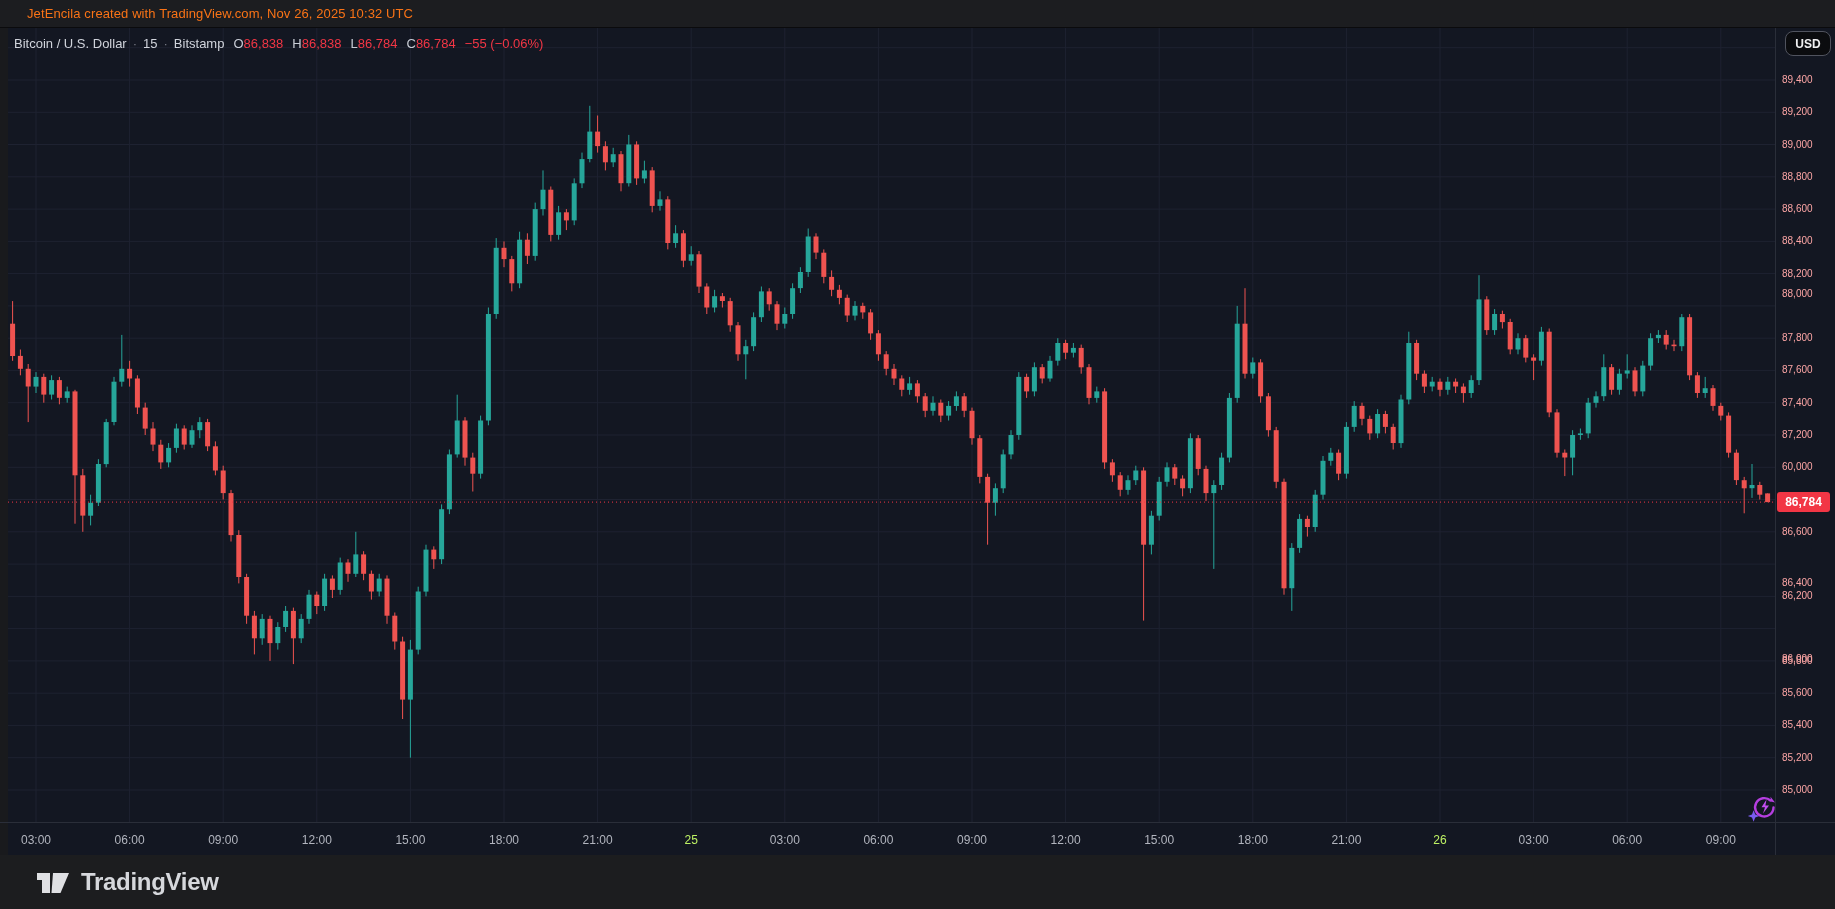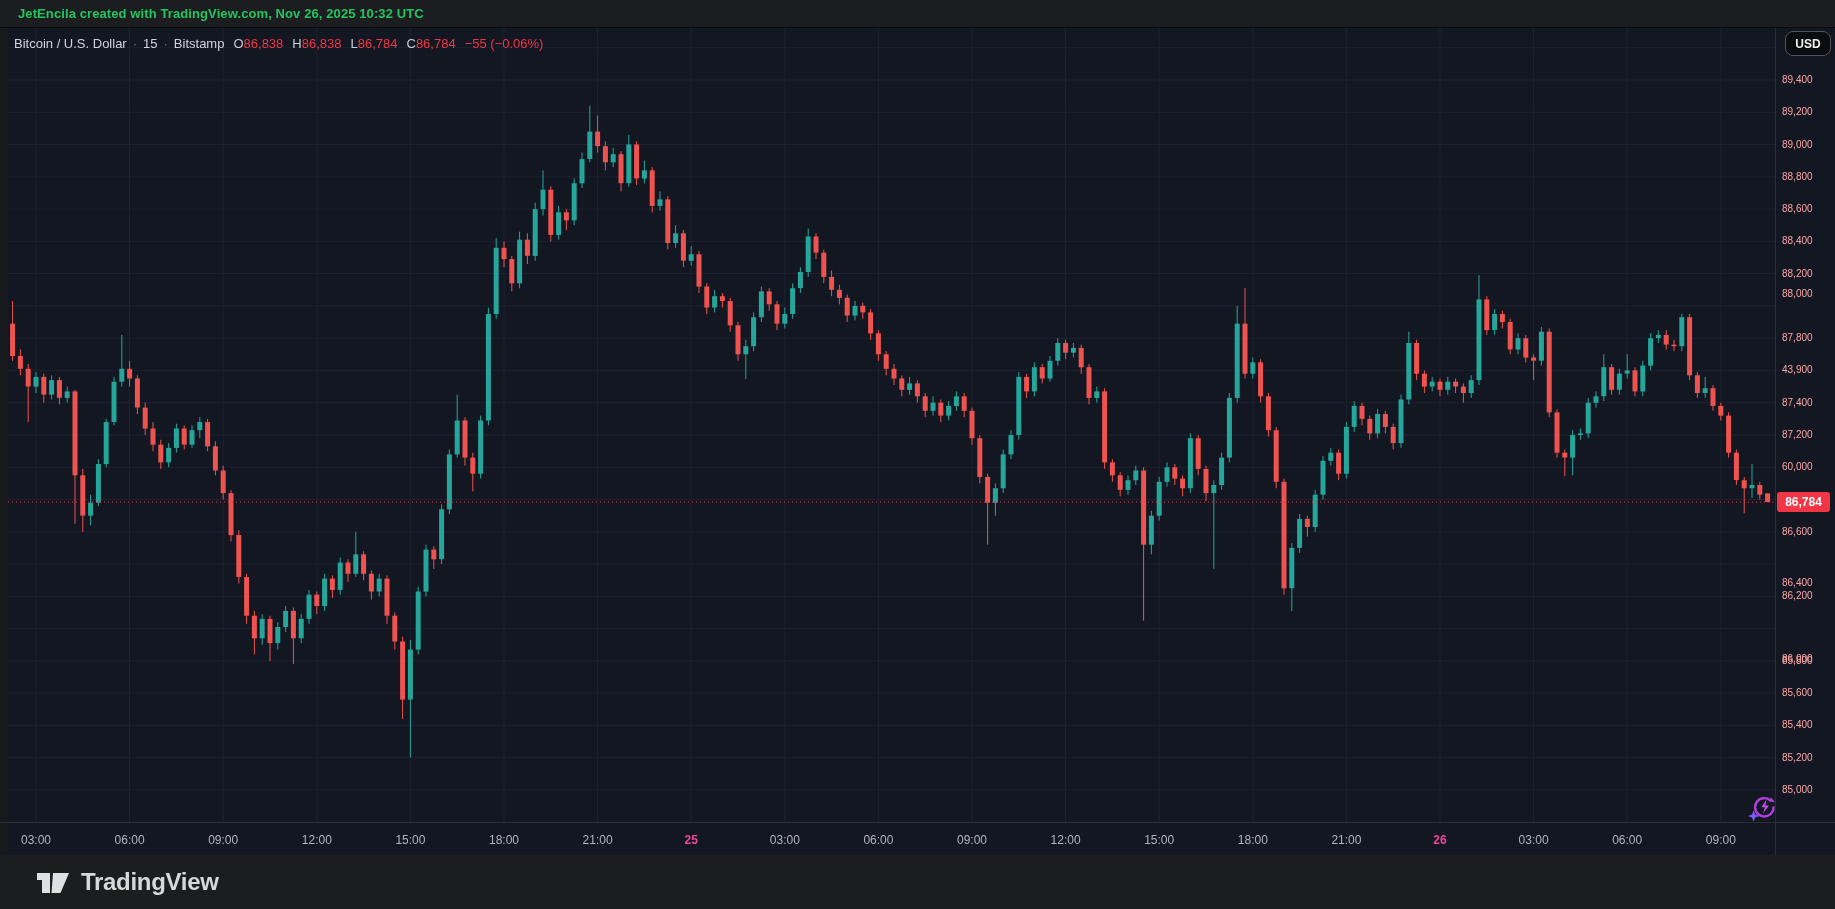--- a/index.html
+++ b/index.html
@@ -1,36 +1,36 @@
 <!DOCTYPE html>
 <html><head>
 <meta charset="utf-8">
 <style>
   html,body{margin:0;padding:0;background:#131722;}
   body{position:relative;width:1835px;height:909px;overflow:hidden;
        font-family:"Liberation Sans", sans-serif;-webkit-font-smoothing:antialiased;}
   .top-bar{position:absolute;left:0;top:0;width:1835px;height:27px;background:#1c1d20;
            border-bottom:1px solid #0b0b0d;display:flex;align-items:center;z-index:6;}
-  .top-bar span{color:#22c55e;font-size:13px;font-weight:700;margin-left:18px;letter-spacing:.1px;}
+  .top-bar span{color:#f97316;font-size:13px;font-weight:400;margin-left:27px;letter-spacing:.1px;}
   .chart-frame{position:absolute;left:0;top:27px;width:1835px;height:828px;background:#131722;}
   .left-strip{position:absolute;left:0;top:27px;width:8px;height:828px;background:#191a1d;z-index:2;}
   #chart-svg{position:absolute;left:0;top:0;z-index:1;}
   .legend{position:absolute;left:14px;top:36px;z-index:5;font-size:13px;color:#d1d4dc;white-space:nowrap;}
   .legend .sep{color:#787b86;margin:0 6px;}
   .legend .grp{margin-left:9px;}
   .legend .ltr{color:#c9cdd6;}
   .legend .val{color:#f23645;}
   .usd-button{position:absolute;left:1785px;top:31px;width:44px;height:23px;z-index:6;
       background:#0b0c0f;border:1px solid #50535e;border-radius:8px;color:#f0f0f2;
       font-size:12px;font-weight:700;display:flex;align-items:center;justify-content:center;cursor:pointer;}
   .axis-sep-v{position:absolute;left:1775px;top:27px;width:1px;height:828px;background:#2a2e39;z-index:3;}
   .time-axis{position:absolute;left:0;top:822px;width:1835px;height:33px;border-top:1px solid #2a2e39;z-index:4;}
   .ytick{position:absolute;left:1782px;height:16px;line-height:16px;font-size:10px;color:#fca5a5;z-index:4;}
   .xtick{position:absolute;top:10px;width:48px;text-align:center;font-size:12px;color:#b2b5be;}
-  .xtick.strong{color:#ec4899;font-weight:700;}
+  .xtick.strong{color:#bef264;font-weight:400;}
   .price-badge{position:absolute;left:1777px;width:53px;height:20px;background:#f23645;border-radius:3px;
       color:#fff;font-size:12px;font-weight:700;display:flex;align-items:center;justify-content:center;z-index:5;}
   .ai-icon{position:absolute;left:1746px;top:793px;z-index:6;}
   .bottom-bar{position:absolute;left:0;top:855px;width:1835px;height:54px;background:#1c1d1f;z-index:6;
       display:flex;align-items:center;}
   .tv-logo{display:flex;align-items:center;margin-left:36px;gap:11px;justify-content:space-between;}
   .tv-logo .brand{color:#d6d8dc;font-size:24px;font-weight:800;letter-spacing:-0.3px;}
 </style>
 </head>
 <body>
@@ -1007,21 +1007,21 @@
 <div id="price-axis">
     <div class="ytick" style="top: 72px;">89,400</div>
     <div class="ytick" style="top: 104.272px;">89,200</div>
     <div class="ytick" style="top: 136.544px;">89,000</div>
     <div class="ytick" style="top: 168.816px;">88,800</div>
     <div class="ytick" style="top: 201.088px;">88,600</div>
     <div class="ytick" style="top: 233.36px;">88,400</div>
     <div class="ytick" style="top: 265.632px;">88,200</div>
     <div class="ytick" style="top: 286px;">88,000</div>
     <div class="ytick" style="top: 330.176px;">87,800</div>
-    <div class="ytick" style="top: 362.448px;">43,900</div>
+    <div class="ytick" style="top: 362.448px;">87,600</div>
     <div class="ytick" style="top: 394.72px;">87,400</div>
     <div class="ytick" style="top: 426.992px;">87,200</div>
     <div class="ytick" style="top: 459.264px;">60,000</div>
     <div class="ytick" style="top: 523.808px;">86,600</div>
     <div class="ytick" style="top: 575px;">86,400</div>
     <div class="ytick" style="top: 588.352px;">86,200</div>
     <div class="ytick" style="top: 651px;">86,000</div>
     <div class="ytick" style="top: 652.896px; text-align: center;">85,800</div>
     <div class="ytick" style="top: 685.168px;">85,600</div>
     <div class="ytick" style="top: 717.44px;">85,400</div>

